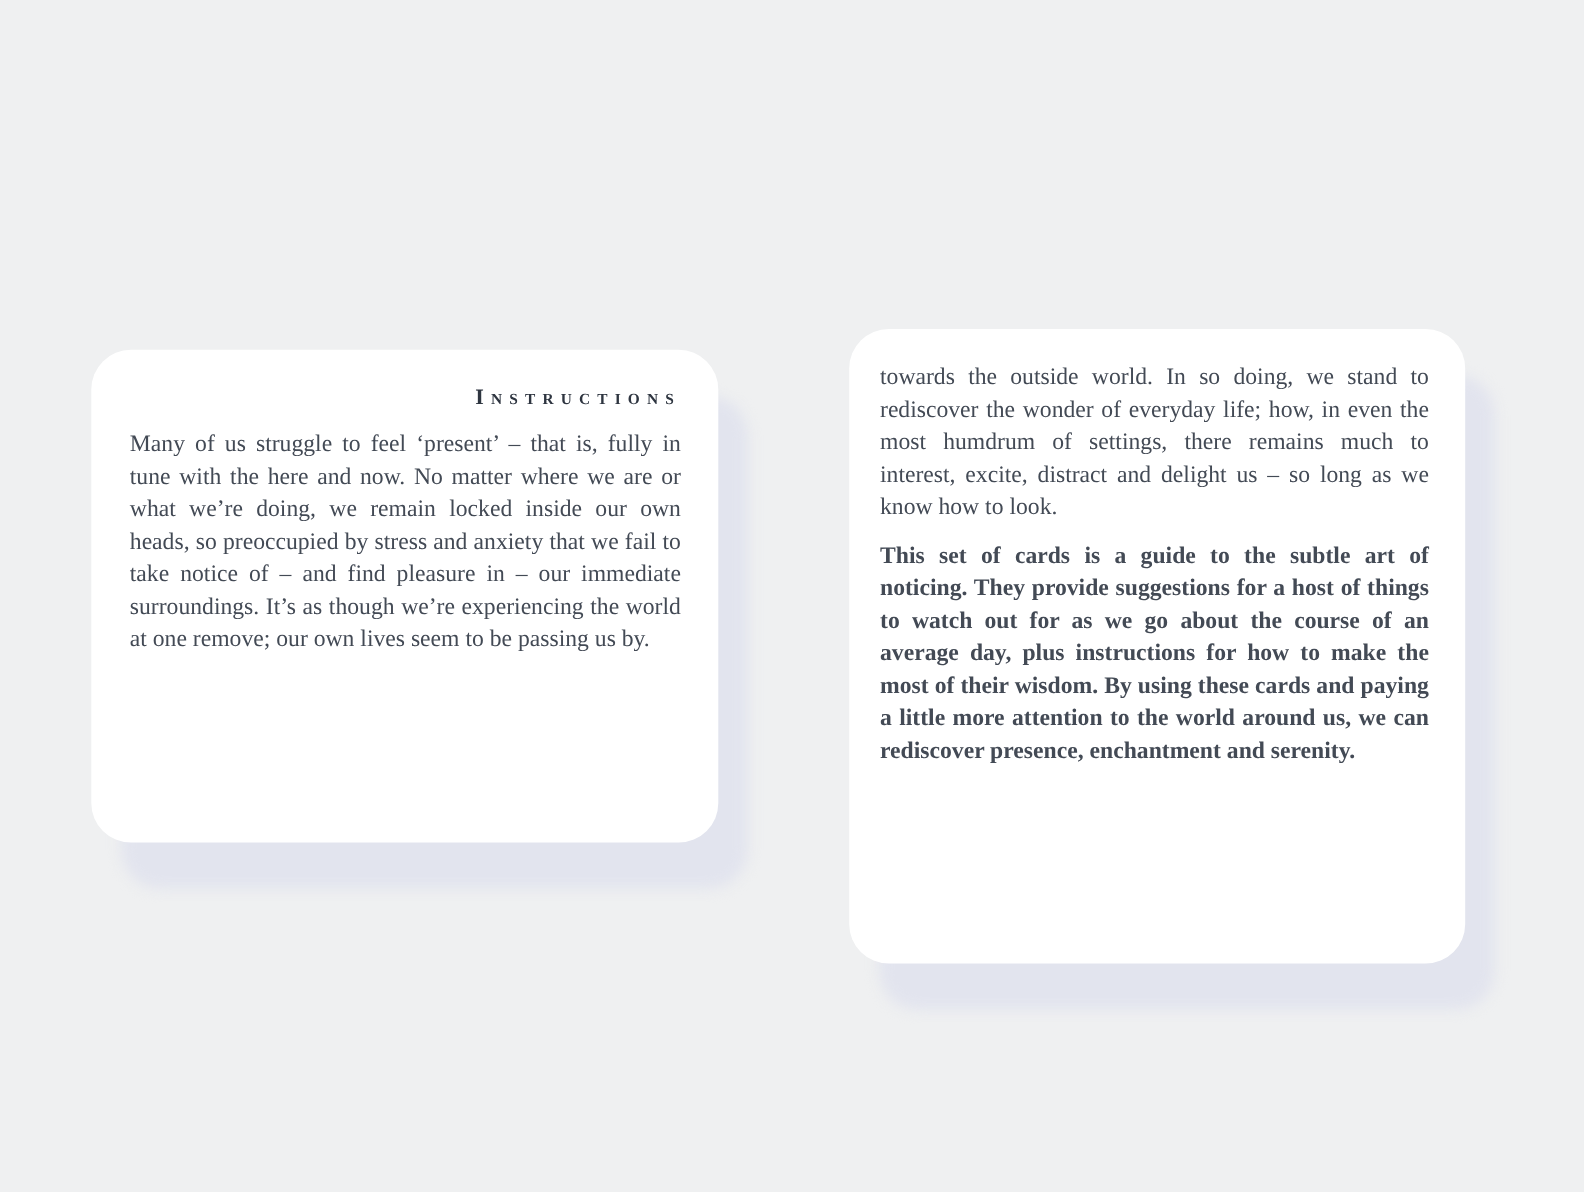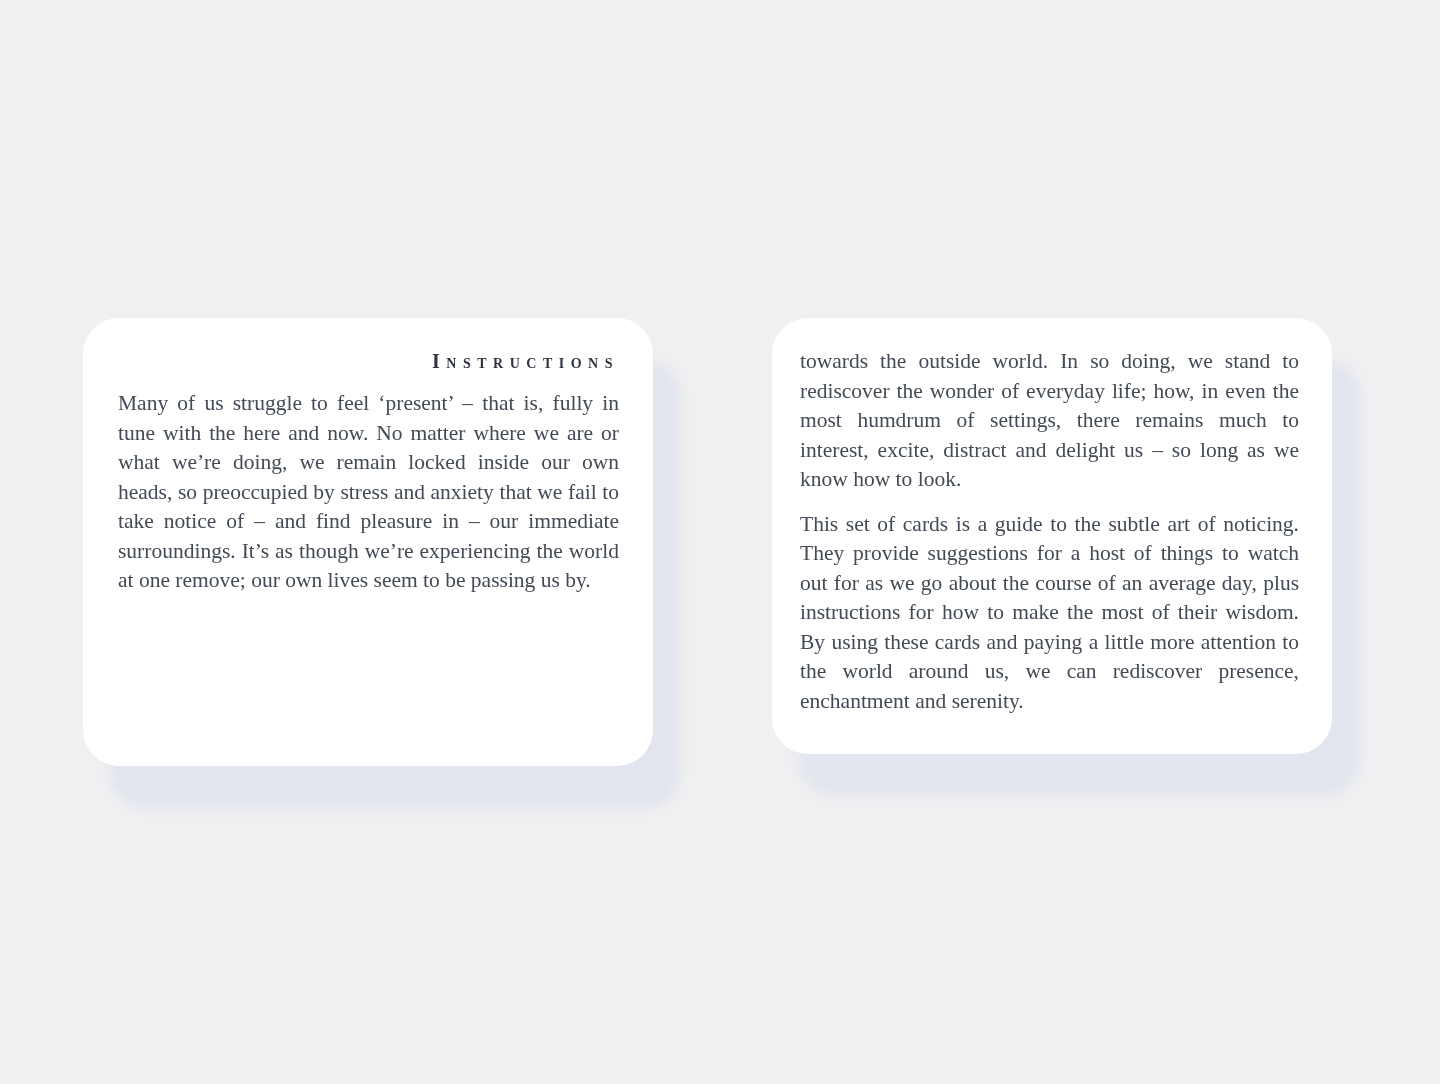--- a/index.html
+++ b/index.html
@@ -34,41 +34,42 @@
     inset: 0;
     border-radius: 36px;
     background: #ffffff;
     box-sizing: border-box;
     color: #434a55;
     font-size: 21.5px;
     line-height: 29.5px;
     text-align: justify;
   }
   .card-stack.left  { left: 83px;  top: 318px; width: 570px; height: 448px; }
-  .card-stack.right { left: 772px; top: 318px; width: 560px; height: 436px; }
+  .card-stack.right { left: 772px; top: 299px; width: 560px; height: 577px; }
 
   .card.left-card  { padding: 30px 34px 0 35px; }
   .card.right-card { padding: 29px 33px 0 28px; }
 
   .card-title {
     margin: 0 0 15px 0;
     text-align: right;
     font-size: 20px;
     font-weight: 600;
     font-variant: small-caps;
     letter-spacing: 6.5px;
     text-indent: 6.5px;
     color: #2e3540;
     line-height: 26px;
   }
   .card p {
     margin: 0;
   }
   .card p + p {
     margin-top: 15px;
+    font-weight: bold;
   }
 </style>
 </head>
 <body>
 
 <div class="scene">
 
   <div class="card-stack left">
     <div class="card-shadow"></div>
     <div class="card left-card">

